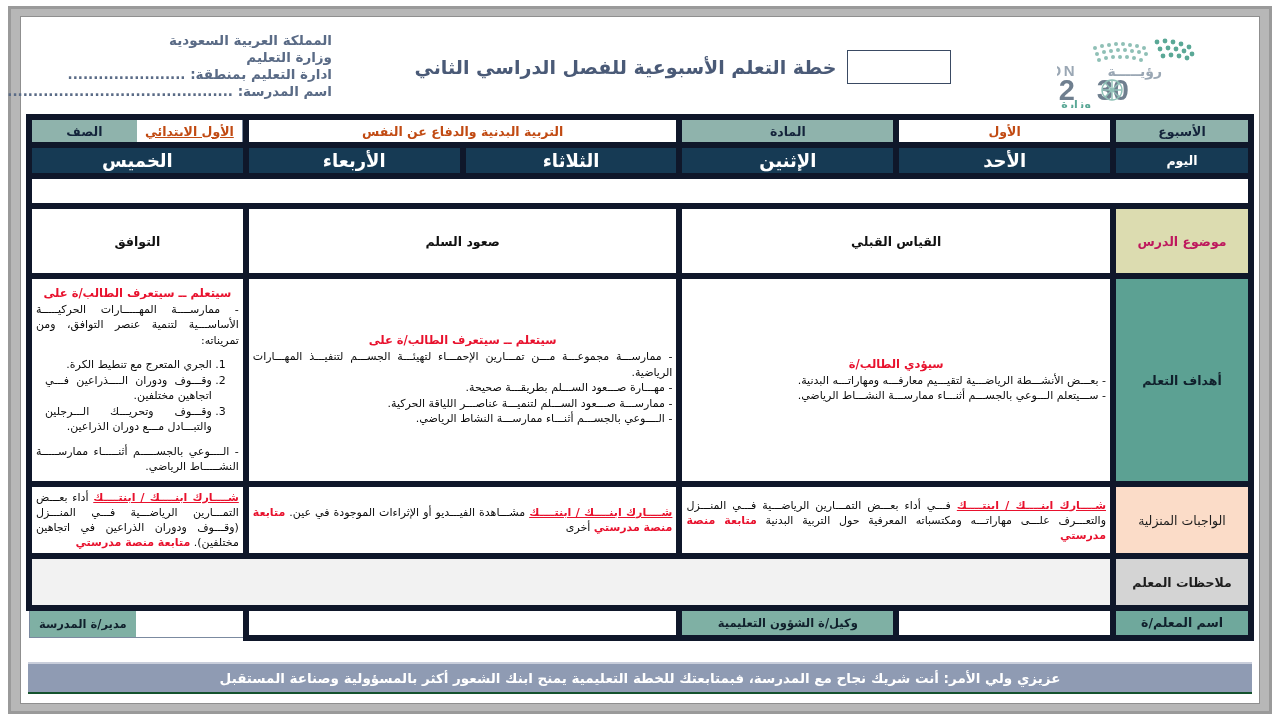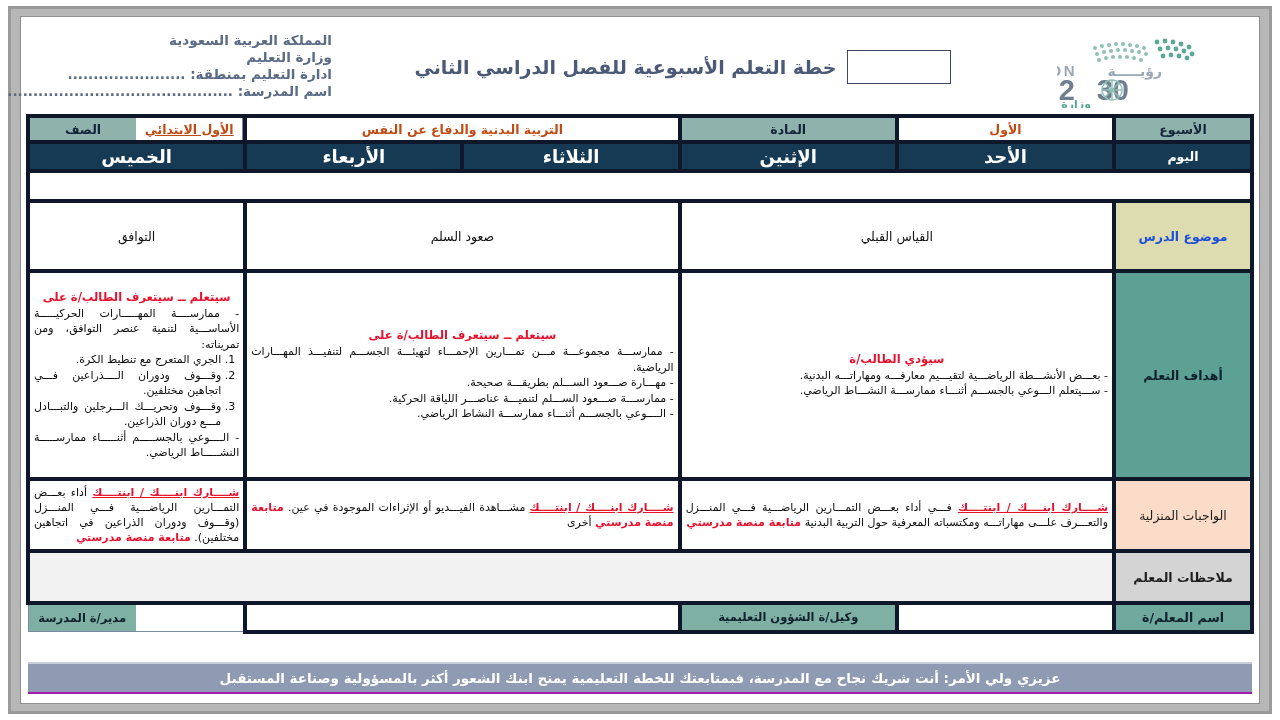--- a/index.html
+++ b/index.html
@@ -91,21 +91,21 @@
   .logo { width: 168px; height: 78px; position: relative; }
 
   
   table.plan {
     width: 100%;
     border-collapse: collapse;
     table-layout: fixed;
     direction: rtl;
   }
   table.plan td {
-    border: 4px solid #0f172a;
+    border: 6px solid #0f172a;
     padding: 2px 4px;
     vertical-align: middle;
     box-sizing: border-box;
   }
   .c-label  { width: 138px; }
 
   .lbl {
     background: #8fb3ac;
     color: #14243b;
     font-size: 12.5px;
@@ -132,32 +132,32 @@
     font-size: 18px;
     font-weight: bold;
     text-align: center;
     height: 22px;
   }
   .hdr-h { height: 22px; }
 
   .blank-row td { height: 30px; background: #ffffff; border-top: 1px solid #7b8aa0; }
 
   
-  .lbl-khaki { background: #dcdcb0; color: #1d4ed8; font-weight: bold; font-size: 12.5px; text-align:center; }
+  .lbl-khaki { background: #dcdcb0; color: #be185d; font-weight: bold; font-size: 12.5px; text-align:center; }
   .lbl-teal  { background: #5ca193; color: #10202c; font-weight: bold; font-size: 12.5px; text-align:center; }
   .lbl-peach { background: #fbdcc8; color: #1d1d1d; font-weight: normal; font-size: 12.5px; text-align:center; }
   .lbl-gray  { background: #d4d4d4; color: #1d1d1d; font-weight: bold; font-size: 12.5px; text-align:center; }
   .lbl-teal2 { background: #6fa89c; color: #10202c; font-weight: bold; font-size: 12.5px; text-align:center; }
 
   .topic-cell {
     background: #ffffff;
     text-align: center;
     font-size: 12.5px;
     color: #111;
-    font-weight: normal;
+    font-weight: bold;
     height: 70px;
   }
 
   .obj-cell {
     background: #ffffff;
     vertical-align: top;
     padding: 6px 7px;
     height: 208px;
   }
   .obj-head {
@@ -169,21 +169,21 @@
     line-height: 14px;
   }
   .obj-body {
     color: #0b0b0b;
     font-size: 11px;
     line-height: 15.5px;
     text-align: justify;
     text-align-last: right;
   }
   .obj-body .ln { display: block; }
-  .obj-body ol { margin: 0; padding: 0 18px 0 0; }
+  .obj-body ol { margin: 9px; padding: 0 18px 0 0; }
   .obj-body ol li { font-size: 11px; line-height: 15.5px; }
 
   .hw-cell {
     background: #ffffff;
     vertical-align: top;
     padding: 5px 7px;
     height: 72px;
   }
   .hw-body {
     font-size: 11px;
@@ -209,21 +209,21 @@
   }
   .banner {
     background: #8f9bb3;
     color: #ffffff;
     font-size: 13.5px;
     font-weight: bold;
     text-align: center;
     padding: 6px 4px;
     letter-spacing: 0px;
     border-top: 2px solid #c9cedb;
-    border-bottom: 2px solid #a21caf;
+    border-bottom: 2px solid #14532d;
   }
 </style>
 </head>
 <body>
 
 <div id="page">
   <div class="frame-outer"></div>
   <div class="frame-inner"></div>
 
   <div class="sheet">

